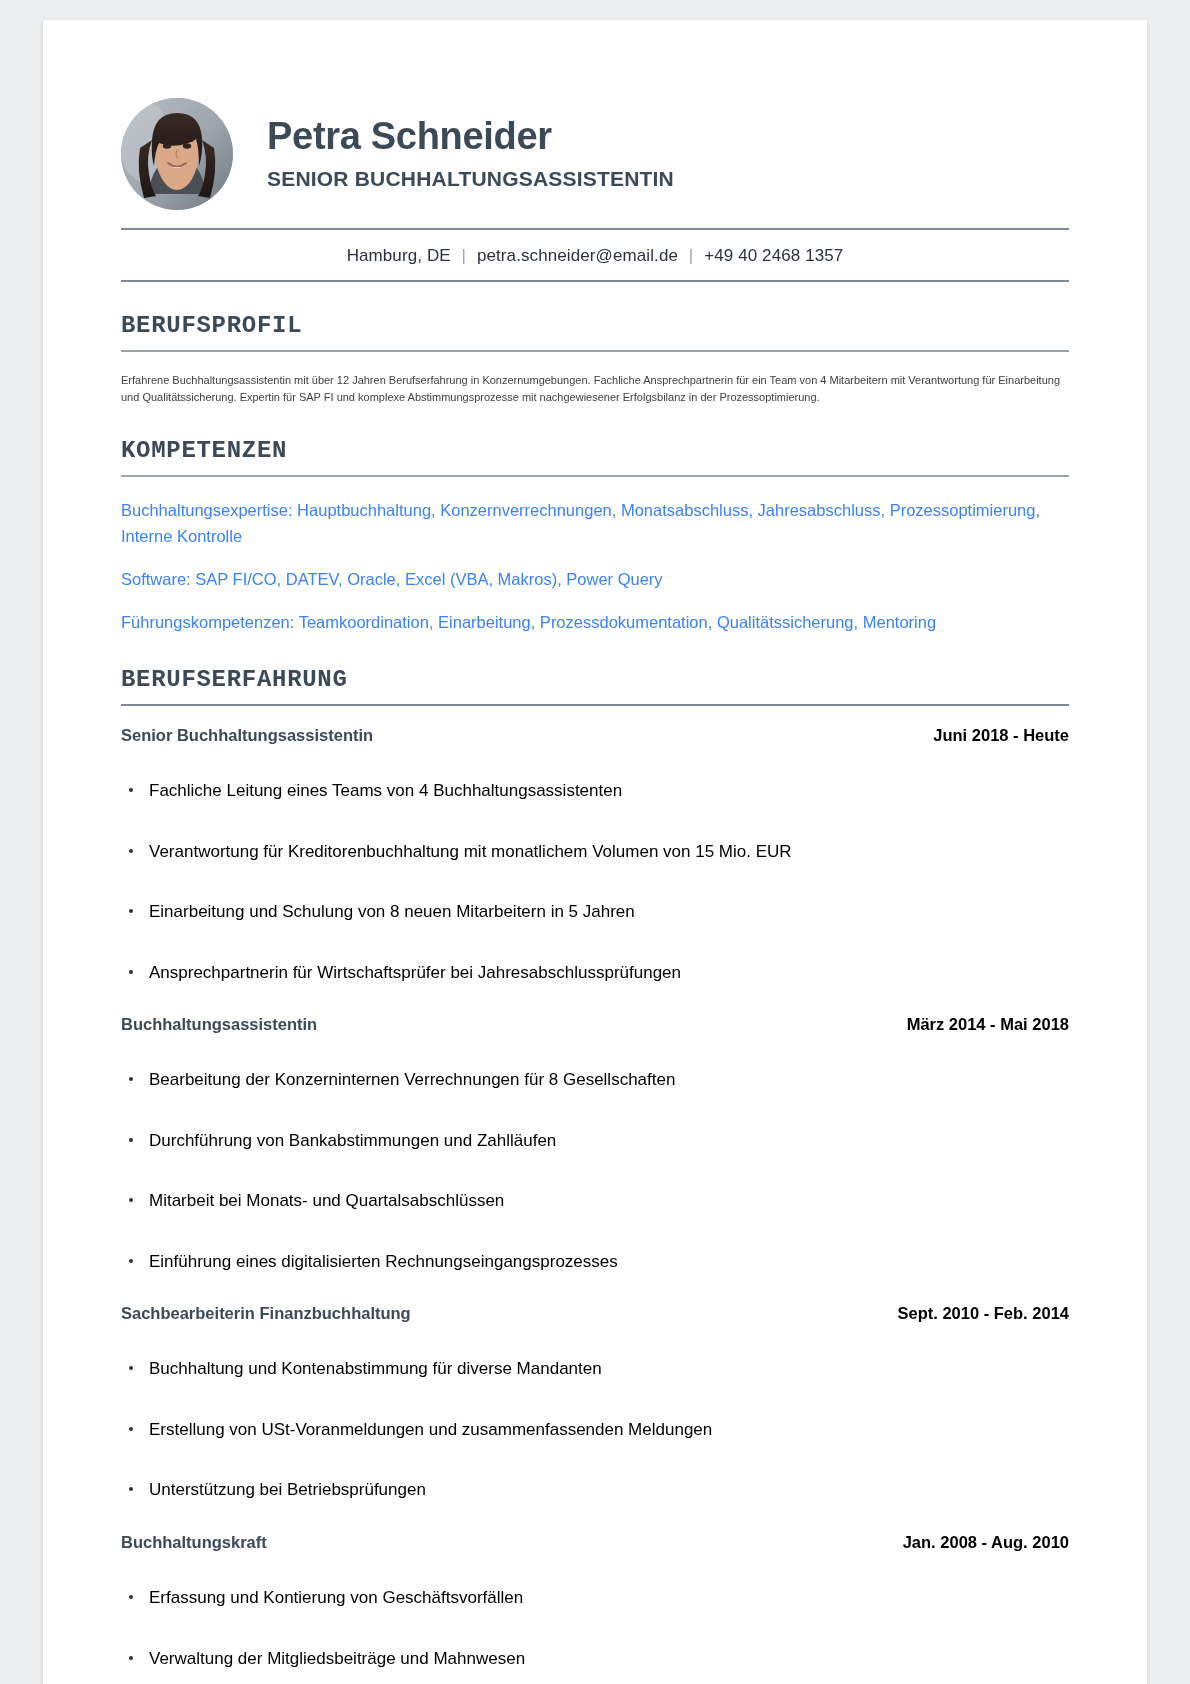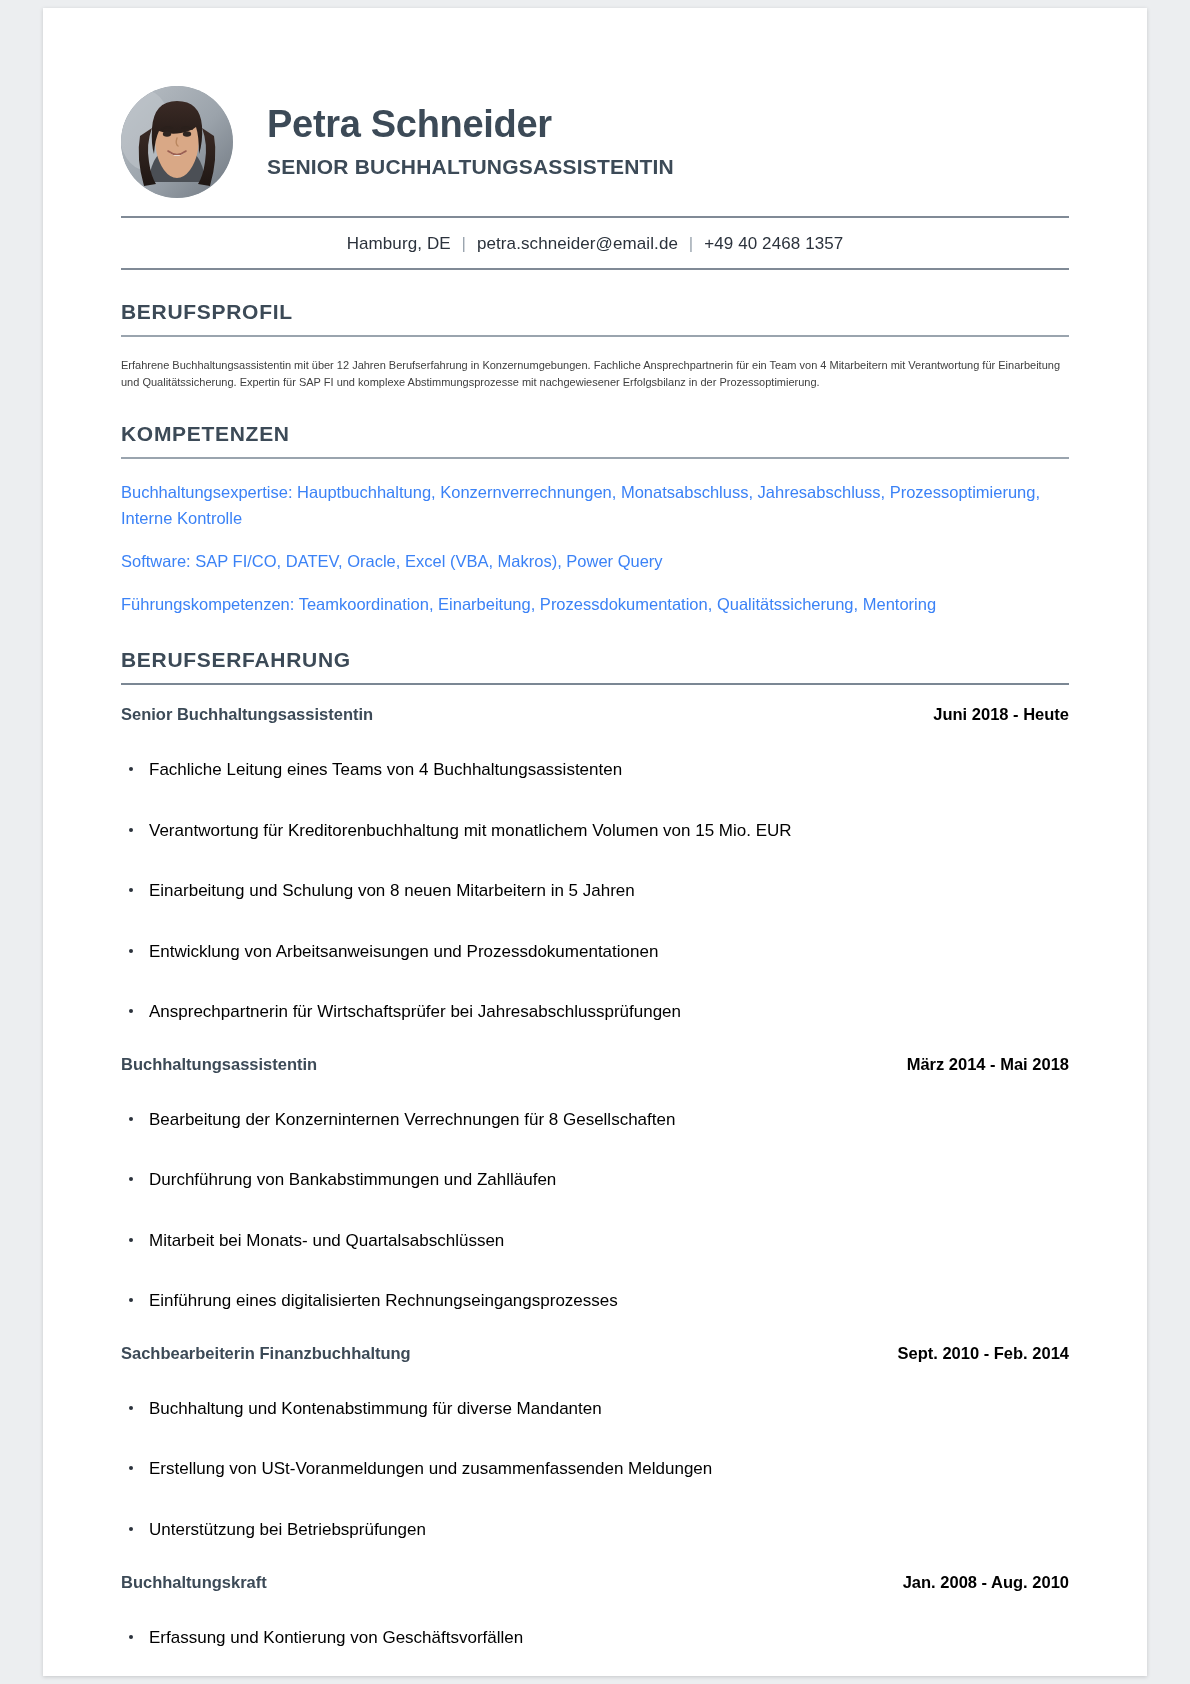--- a/index.html
+++ b/index.html
@@ -8,21 +8,21 @@
     height: 1684px;
     background: #eceef0;
     font-family: "Liberation Sans", sans-serif;
   }
   .page-canvas {
     width: 1190px;
     height: 1684px;
     background: #eceef0;
     display: flex;
     justify-content: center;
-    padding-top: 8px;
+    padding-top: 20px;
   }
   .resume-page {
     width: 1104px;
     height: 1668px;
     background: #ffffff;
     box-shadow: 0 1px 4px rgba(0,0,0,0.16);
     padding: 78px 78px 0 78px;
     position: relative;
     overflow: hidden;
   }
@@ -72,25 +72,26 @@
   }
   .contact-sep {
     color: #9aa4ae;
     padding: 0 6px;
     font-weight: 300;
   }
 
   
   .section { margin-top: 30px; }
   .section-title {
-    font-size: 21px;
+    font-size: 24px;
     font-weight: bold;
     color: #3c4a57;
     letter-spacing: 0.7px;
     padding-bottom: 11px;
+    font-family: Liberation Mono, monospace;
   }
   .section-rule {
     height: 1.5px;
     background: #9aa4ae;
     width: 100%;
     margin-bottom: 20px;
   }
   .section-rule.strong { height: 2.5px; background: #7b8794; }
 
   .body-text {
@@ -224,21 +225,20 @@
 
       <div class="job">
         <div class="job-head">
           <span class="job-role">Senior Buchhaltungsassistentin</span>
           <span class="job-dates">Juni 2018 - Heute</span>
         </div>
         <ul class="bullets">
           <li>Fachliche Leitung eines Teams von 4 Buchhaltungsassistenten</li>
           <li>Verantwortung für Kreditorenbuchhaltung mit monatlichem Volumen von 15 Mio. EUR</li>
           <li>Einarbeitung und Schulung von 8 neuen Mitarbeitern in 5 Jahren</li>
-          <li>Entwicklung von Arbeitsanweisungen und Prozessdokumentationen</li>
           <li>Ansprechpartnerin für Wirtschaftsprüfer bei Jahresabschlussprüfungen</li>
         </ul>
       </div>
 
       <div class="job">
         <div class="job-head">
           <span class="job-role">Buchhaltungsassistentin</span>
           <span class="job-dates">März 2014 - Mai 2018</span>
         </div>
         <ul class="bullets">

